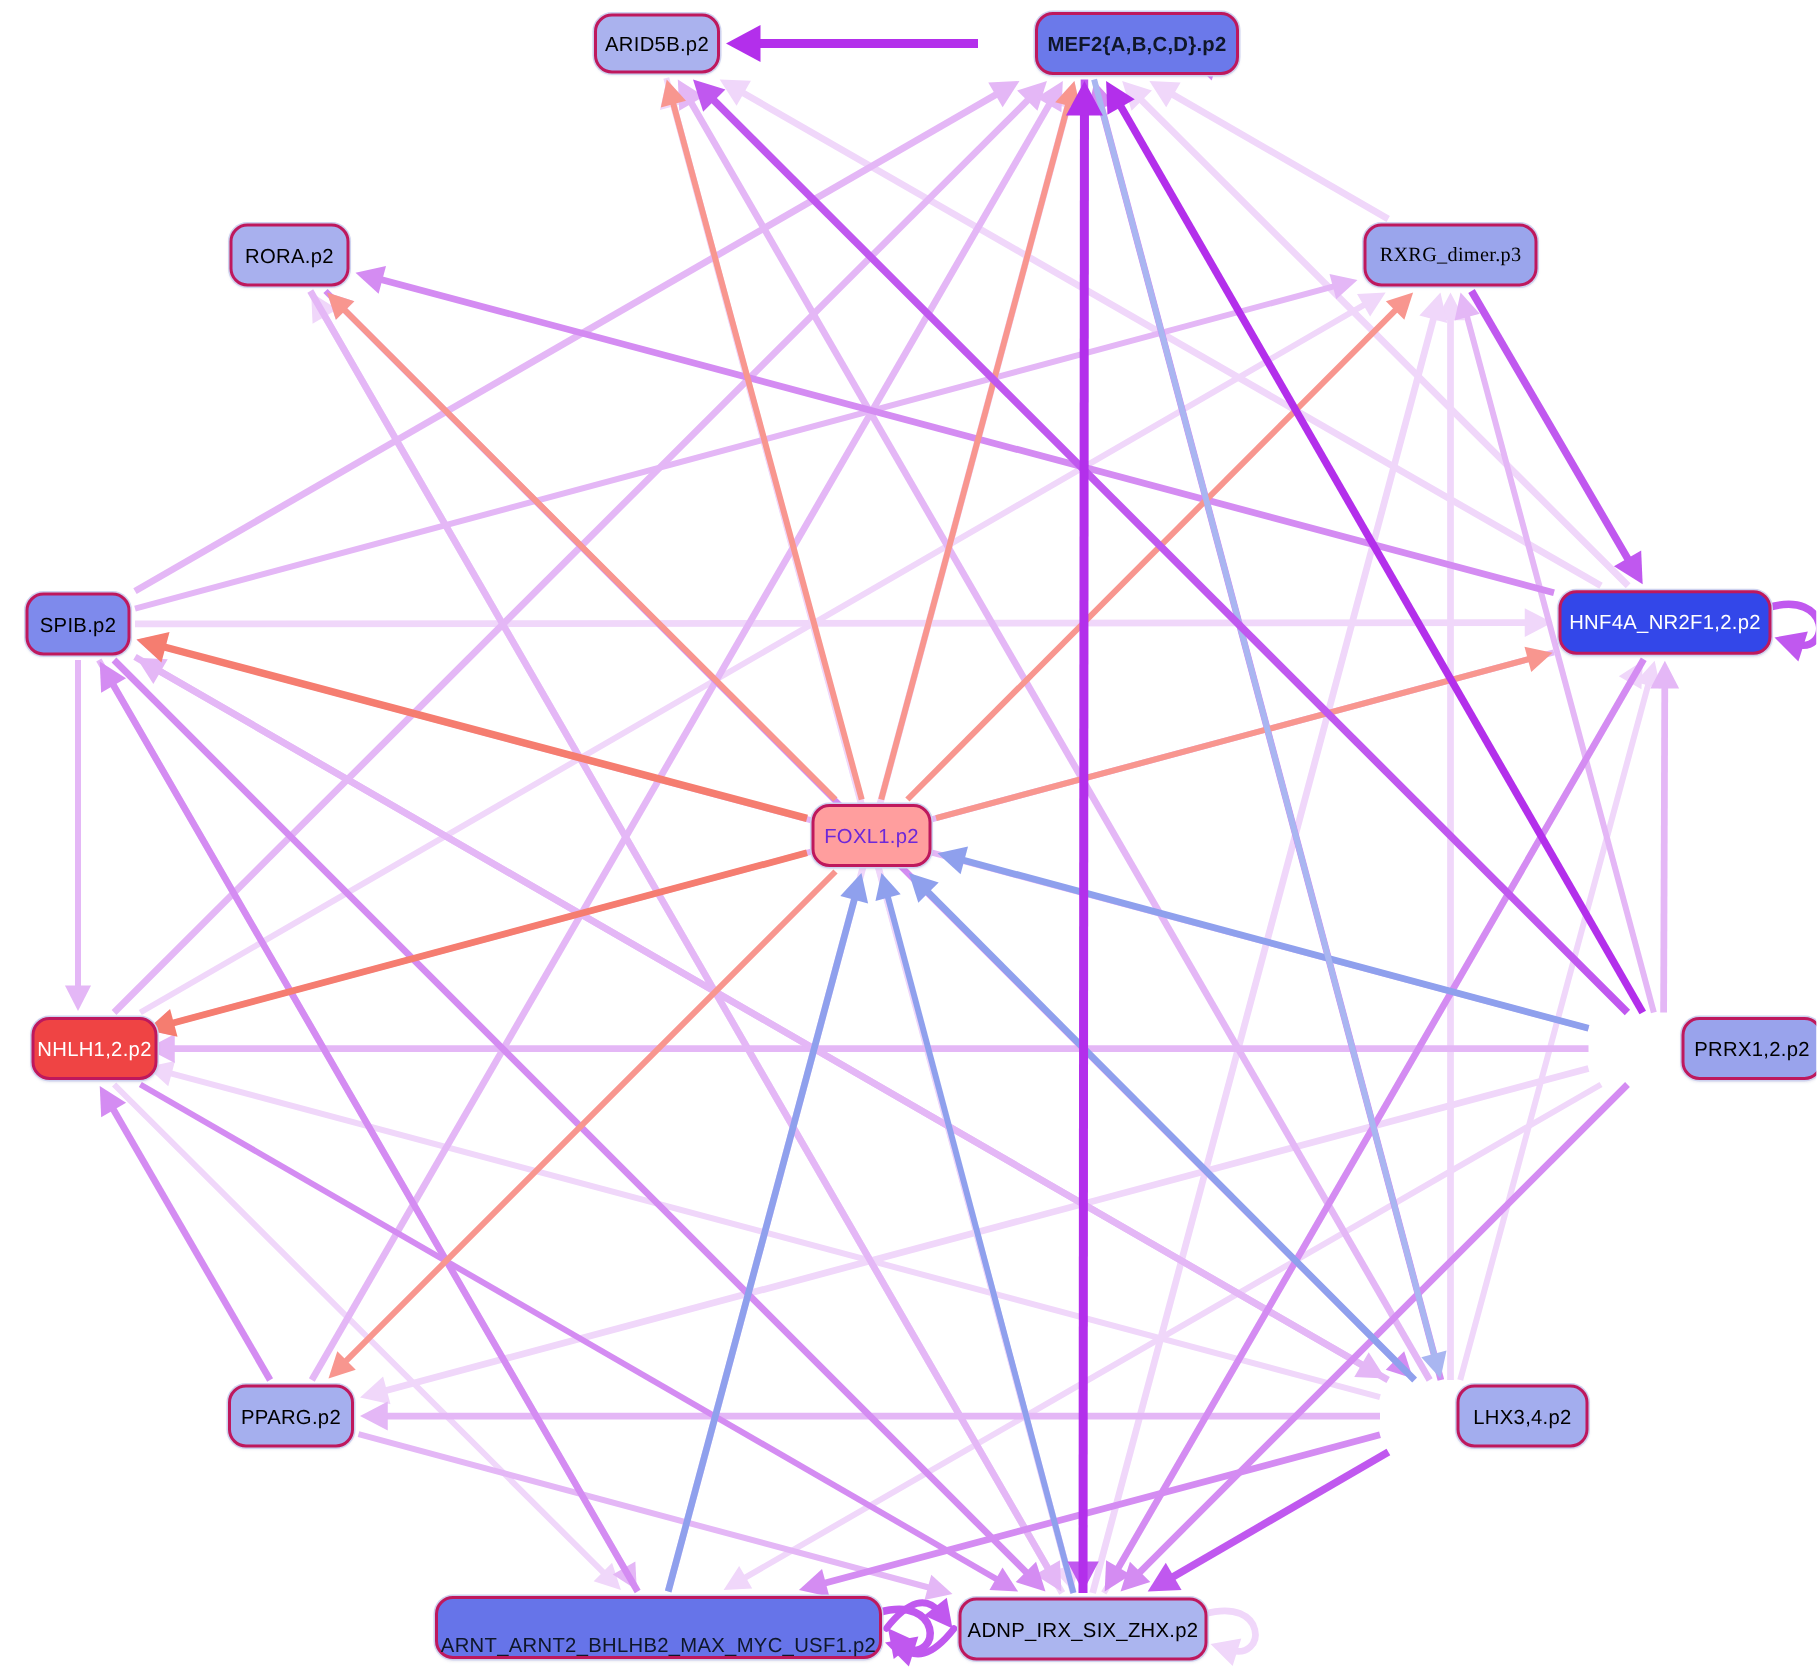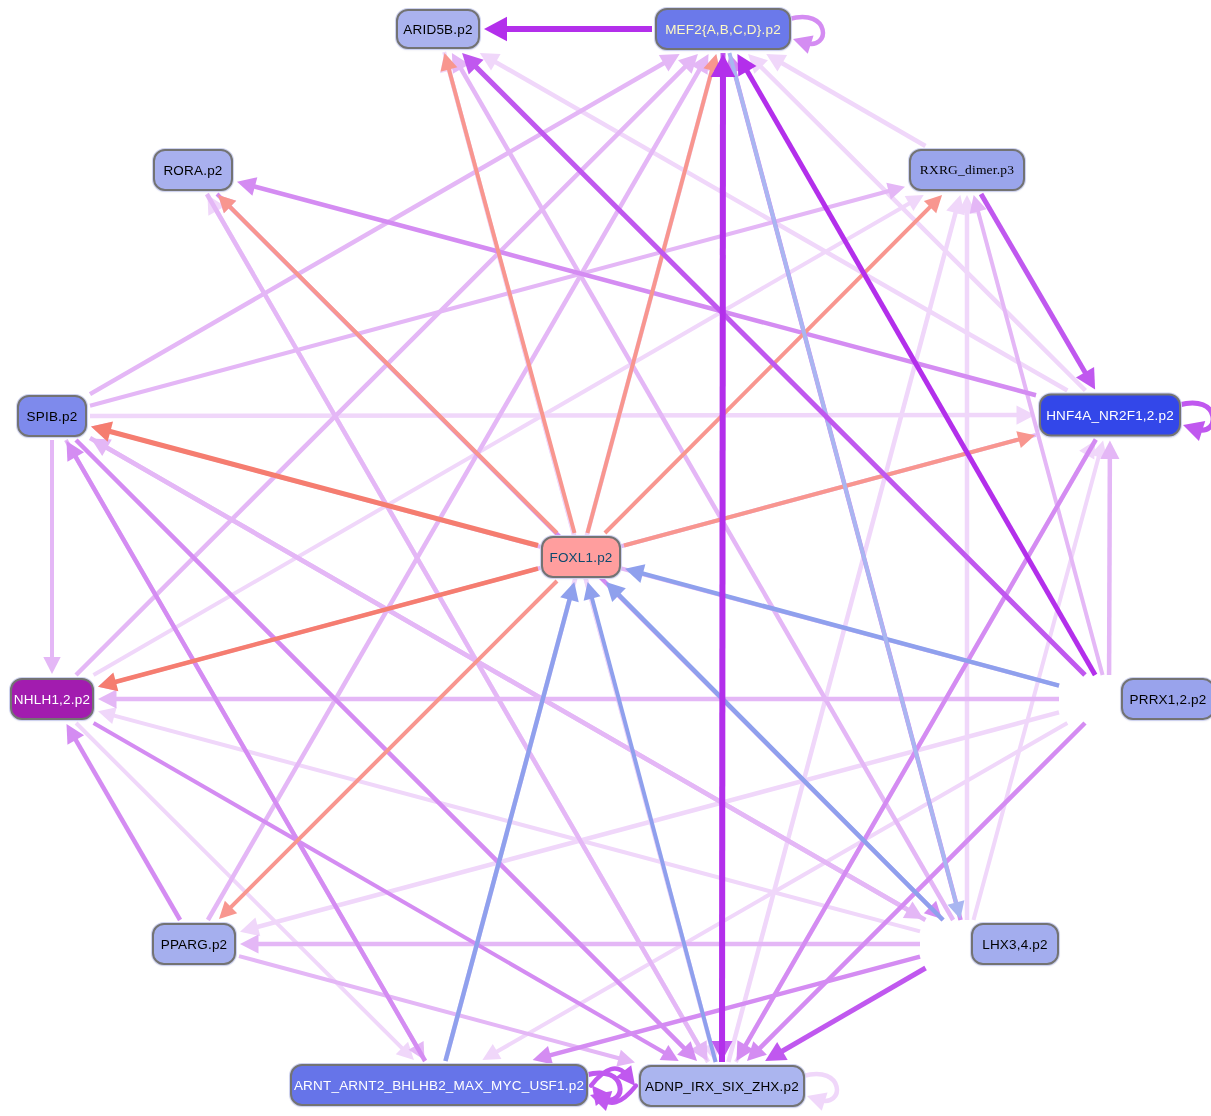--- a/index.html
+++ b/index.html
@@ -20,21 +20,21 @@
     position: absolute;
     display: flex;
     align-items: center;
     justify-content: center;
     box-sizing: border-box;
     border-radius: 12px;
     padding: 0 8px;
     white-space: nowrap;
     font-size: 13.5px;
     letter-spacing: 0.2px;
-    border: 2px solid #737373;
+    border: 2px solid #be185d;
     box-shadow: 0 0 0 1px #ced2ef, 0 1px 2px rgba(90,90,150,0.18);
     transform: translate(-50%, -50%);
     cursor: pointer;
   }
   .node span { pointer-events: none; }
 </style>
 </head>
 <body>
 
 <div class="canvas">
@@ -179,50 +179,50 @@
       <polygon points="1183,425 1205.2335326660223,421.01000937483343 1198.9097739393433,441.03524534265046" fill="#c058ef"></polygon>
       <path d="M 586 1075 C 628 1063 628 1107 603.350157311878 1099.2158391511193" stroke="#c058ef" stroke-width="5" fill="none" stroke-linecap="round"></path>
       <polygon points="590,1095 612.2335326660224,1091.0100093748335 605.9097739393434,1111.0352453426506" fill="#c058ef"></polygon>
       <path d="M 803 1076 C 845 1064 845 1108 819.3488955134872 1099.8996512147853" stroke="#f0d7fa" stroke-width="4.5" fill="none" stroke-linecap="round"></path>
       <polygon points="807,1096 827.5321404371778,1092.4165367215485 821.7504181727854,1110.7253238921242" fill="#f0d7fa"></polygon>
     </svg>
   <div id="node-layer">
       <div class="node" style="left: 438px; top: 29px; width: 84px; height: 40px; background: rgb(170, 178, 238); color: rgb(0, 0, 0);">
         <span>ARID5B.p2</span>
       </div>
-      <div class="node" style="left: 723px; top: 29px; width: 136px; height: 42px; background: rgb(107, 121, 234); color: #fef9c3;">
+      <div class="node" style="left: 758px; top: 29px; width: 136px; height: 42px; background: rgb(107, 121, 234); color: #0f172a; font-weight: bold;">
         <span>MEF2{A,B,C,D}.p2</span>
       </div>
       <div class="node" style="left: 193px; top: 170px; width: 80px; height: 42px; background: rgb(168, 176, 238); color: rgb(0, 0, 0);">
         <span>RORA.p2</span>
       </div>
       <div class="node" style="left: 967px; top: 170px; width: 116px; height: 42px; background: rgb(154, 165, 236); color: rgb(0, 0, 0); font-family: Liberation Serif, serif;">
         <span>RXRG_dimer.p3</span>
       </div>
       <div class="node" style="left: 52px; top: 416px; width: 70px; height: 42px; background: rgb(126, 138, 236); color: #000000;">
         <span>SPIB.p2</span>
       </div>
       <div class="node" style="left: 1110px; top: 415px; width: 142px; height: 43px; background: rgb(51, 71, 233); color: rgb(255, 255, 255); text-align: right;">
         <span>HNF4A_NR2F1,2.p2</span>
       </div>
-      <div class="node" style="left: 581px; top: 557px; width: 80px; height: 42px; background: rgb(255, 158, 158); color: #0c4a6e;">
+      <div class="node" style="left: 581px; top: 557px; width: 80px; height: 42px; background: rgb(255, 158, 158); color: #6d28d9;">
         <span>FOXL1.p2</span>
       </div>
-      <div class="node" style="left: 52px; top: 699px; width: 84px; height: 42px; background: #a21caf; color: rgb(255, 255, 255);">
+      <div class="node" style="left: 63px; top: 699px; width: 84px; height: 42px; background: #ef4444; color: rgb(255, 255, 255);">
         <span>NHLH1,2.p2</span>
       </div>
       <div class="node" style="left: 1168px; top: 699px; width: 94px; height: 42px; background: rgb(153, 163, 236); color: rgb(0, 0, 0);">
         <span>PRRX1,2.p2</span>
       </div>
       <div class="node" style="left: 194px; top: 944px; width: 84px; height: 42px; background: rgb(165, 175, 238); color: #000000;">
         <span>PPARG.p2</span>
       </div>
       <div class="node" style="left: 1015px; top: 944px; width: 88px; height: 42px; background: rgb(163, 173, 238); color: rgb(0, 0, 0);">
         <span>LHX3,4.p2</span>
       </div>
-      <div class="node" style="left: 439px; top: 1085px; width: 298px; height: 42px; background: rgb(102, 116, 233); color: #ffffff;">
+      <div class="node" style="left: 439px; top: 1085px; width: 298px; height: 42px; background: rgb(102, 116, 233); color: #0f172a; align-items: flex-end;">
         <span>ARNT_ARNT2_BHLHB2_MAX_MYC_USF1.p2</span>
       </div>
       <div class="node" style="left: 722px; top: 1086px; width: 166px; height: 42px; background: rgb(171, 181, 239); color: #000000;">
         <span>ADNP_IRX_SIX_ZHX.p2</span>
       </div>
     </div>
 </div>
 
 </body></html>

